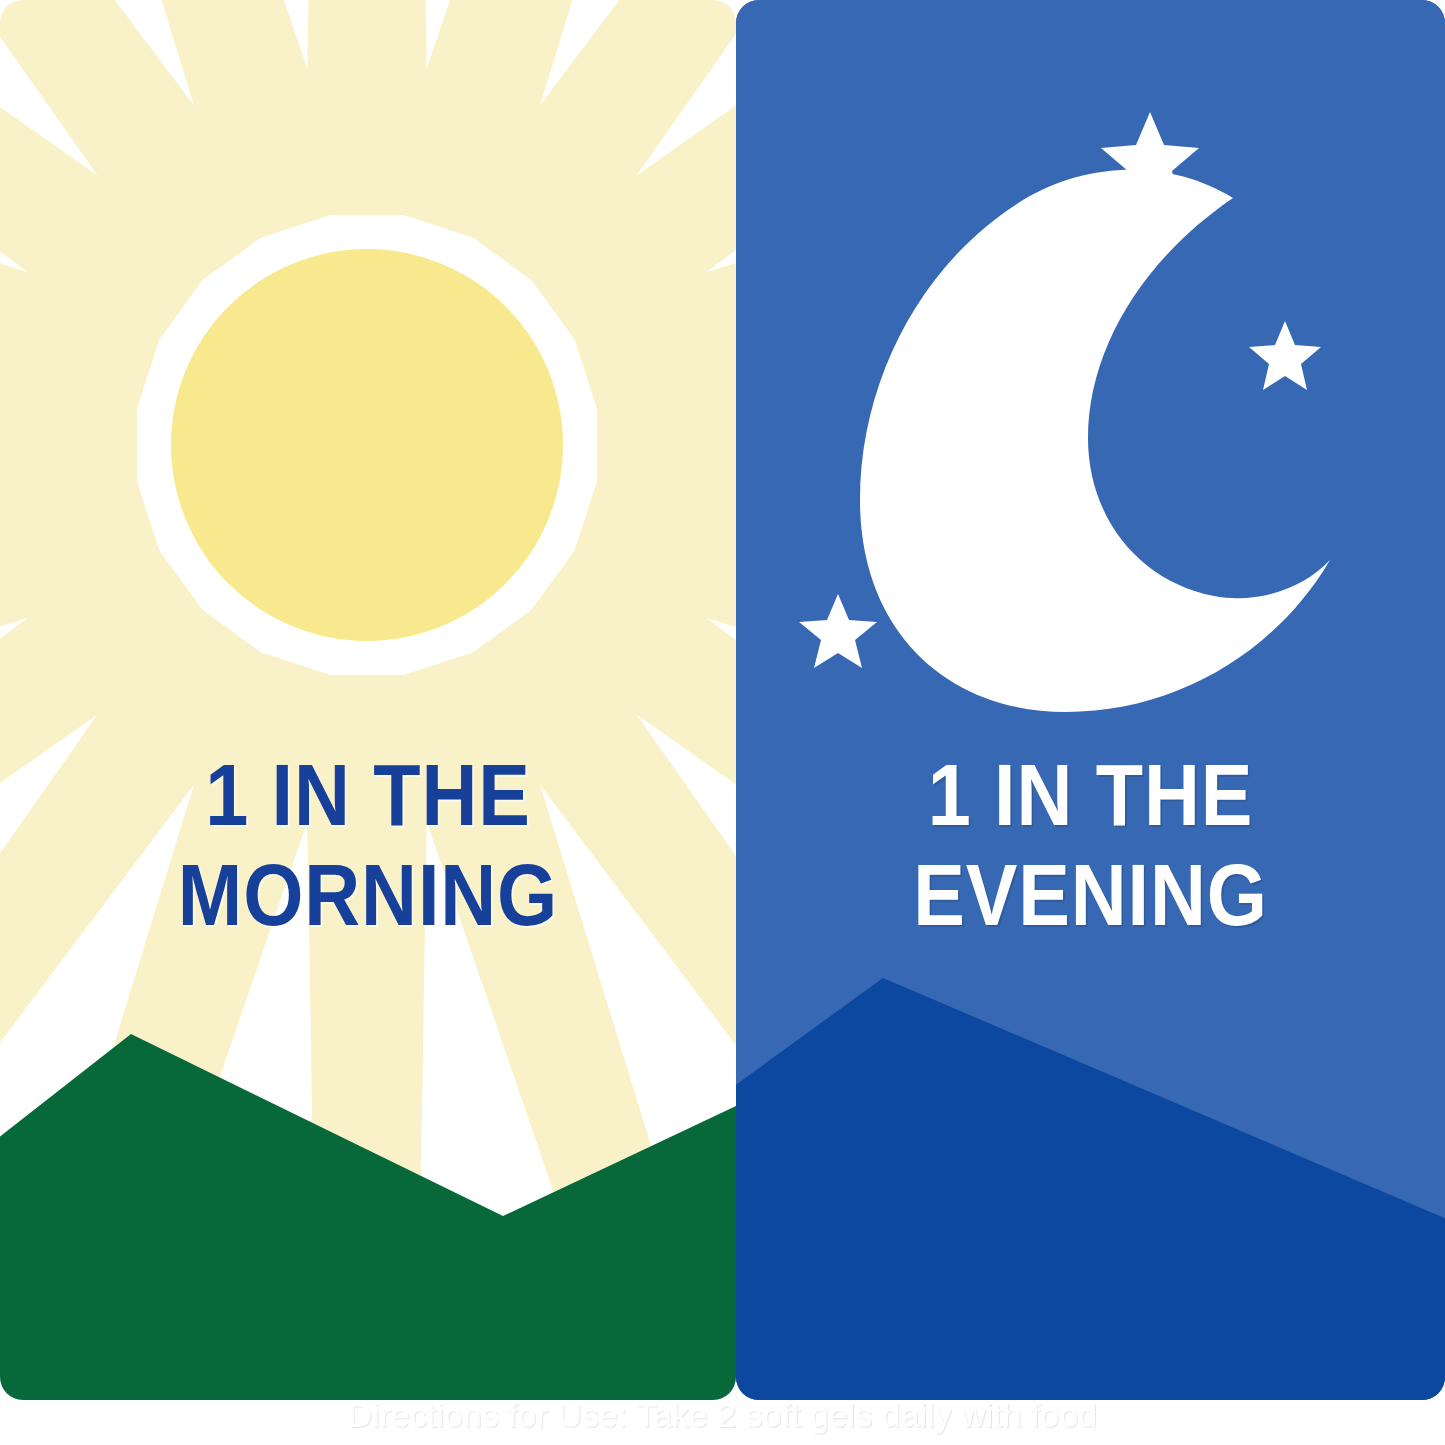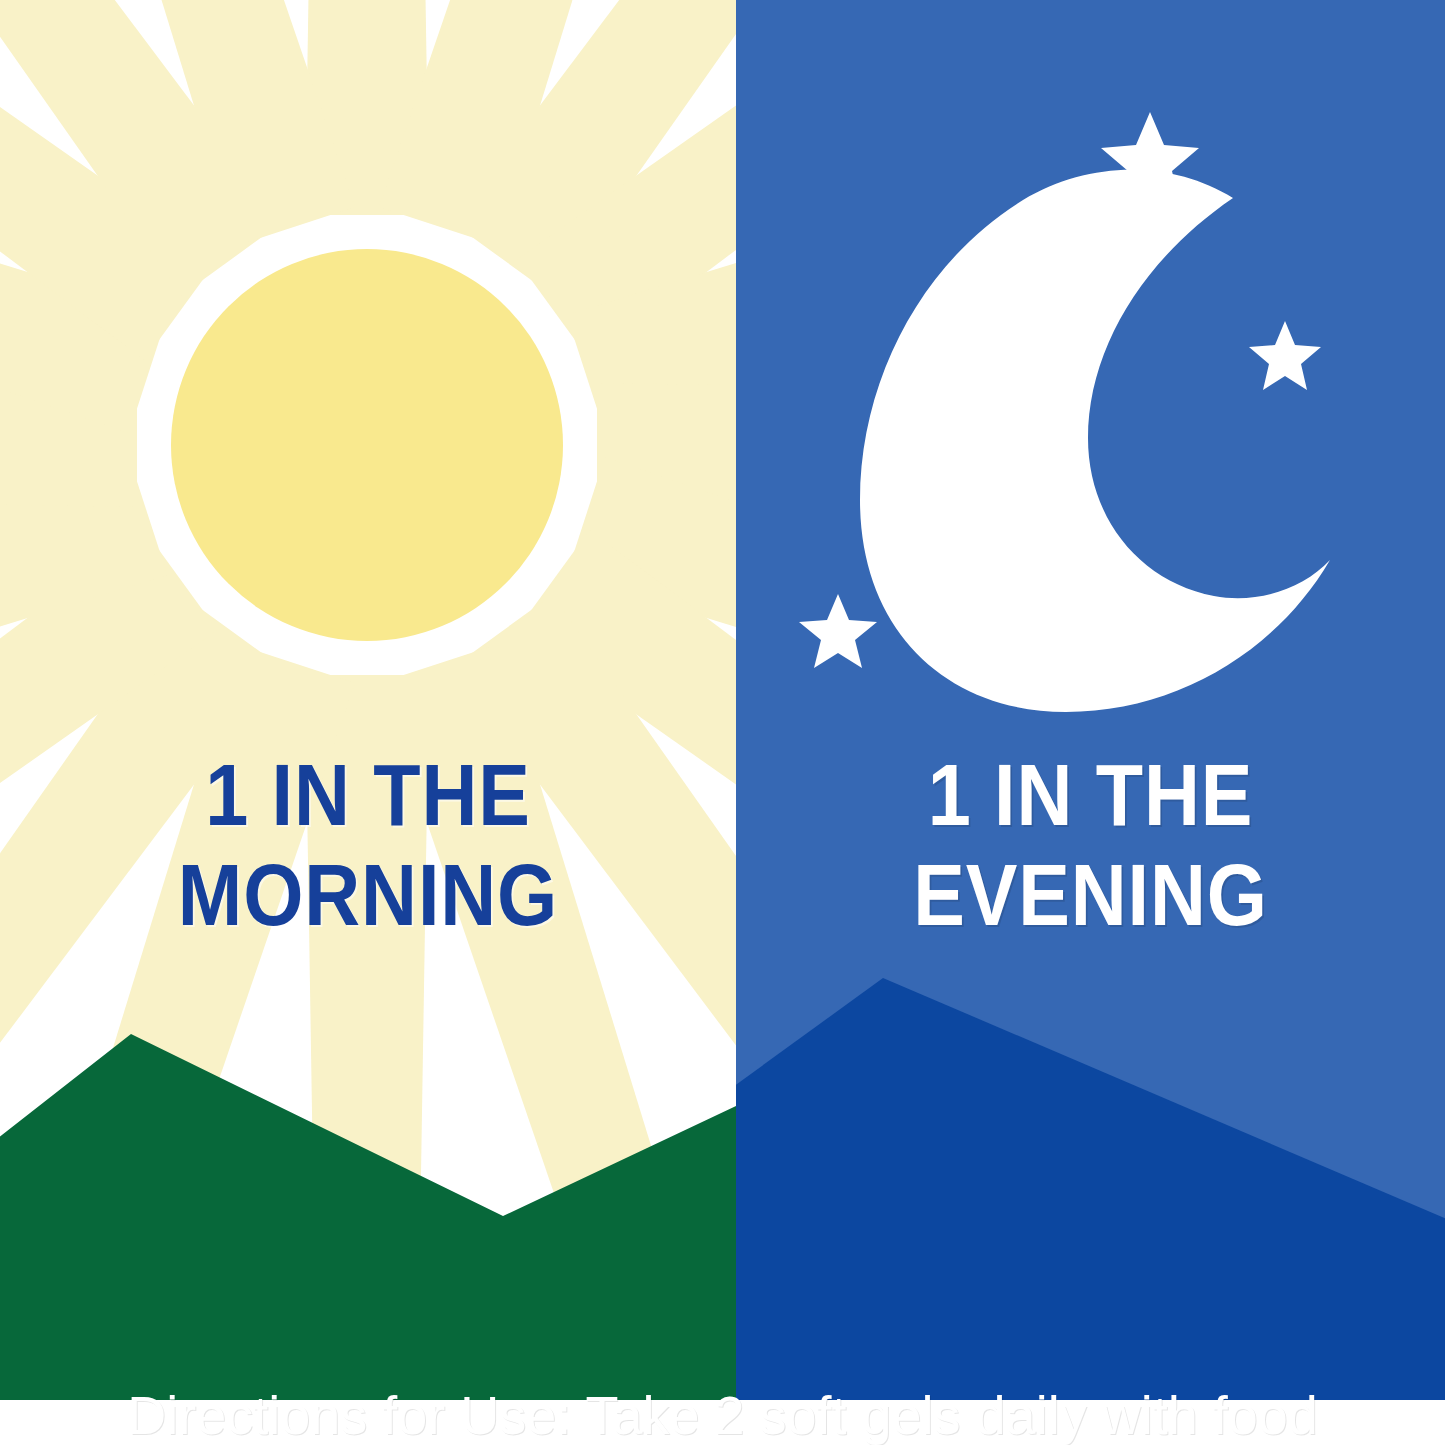--- a/index.html
+++ b/index.html
@@ -21,20 +21,21 @@
     overflow: hidden;
     background: #ffffff;
   }
 
   
   .panel {
     position: absolute;
     top: 0;
     height: 1400px;
     overflow: hidden;
+    border-radius: 23px;
   }
   #panel-morning {
     left: 0;
     width: 736px;
     background: #ffffff;
   }
   #panel-evening {
     left: 736px;
     width: 709px;
     background: #3668b4;
@@ -81,21 +82,21 @@
     width: 1445px;
     height: 90px;
     z-index: 9;
     display: flex;
     align-items: center;
     justify-content: center;
   }
   #directions-text {
     font-family: "Liberation Sans", "DejaVu Sans", sans-serif;
     font-weight: 400;
-    font-size: 54px;
+    font-size: 34px;
     line-height: 56px;
     color: #ffffff;
     letter-spacing: 0px;
     white-space: nowrap;
     text-shadow: 1px 1px 0 rgba(0,0,0,0.10);
     margin-top: 29px;
   }
 </style>
 </head>
 <body>

